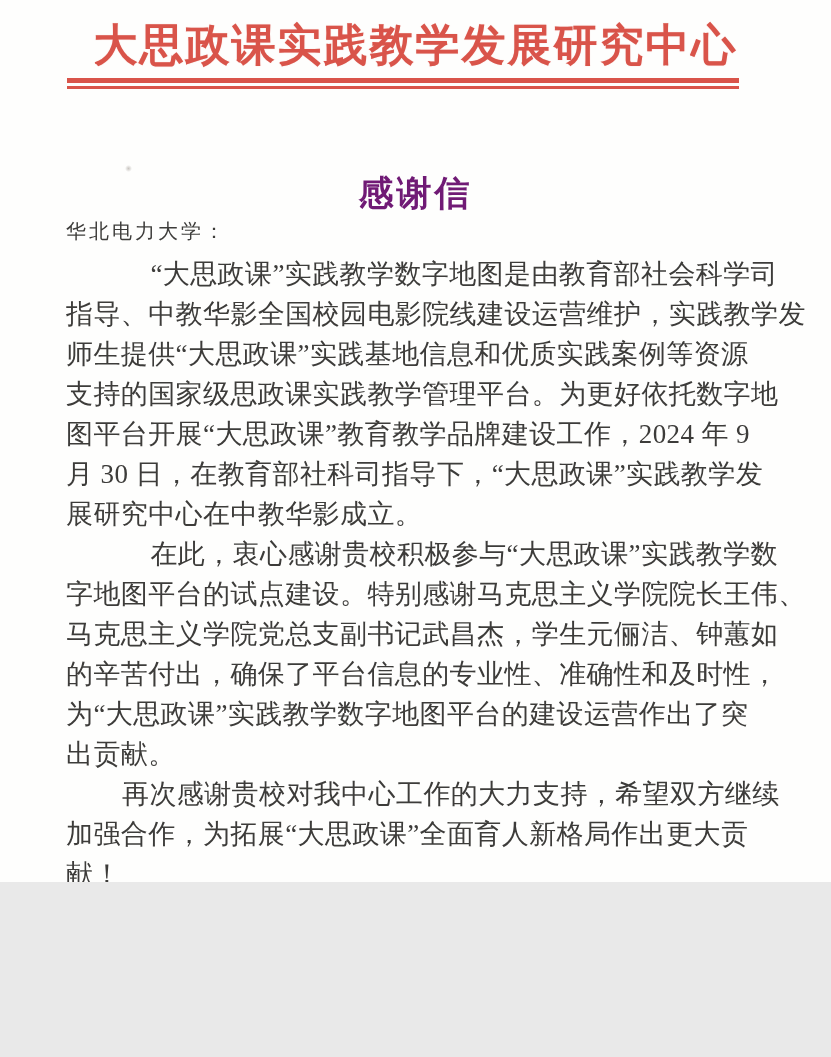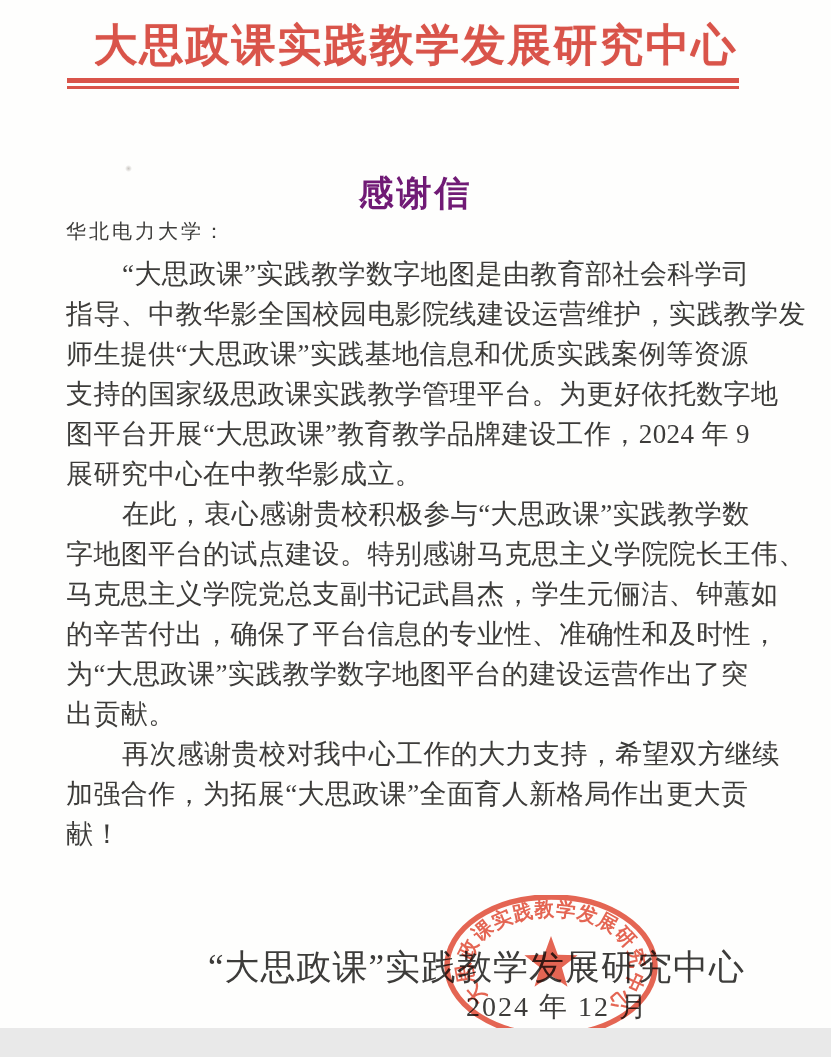--- a/index.html
+++ b/index.html
@@ -1,18 +1,18 @@
 <!DOCTYPE html>
 <html><head>
 <meta charset="utf-8">
 <style>
   html,body{margin:0;padding:0;background:#e9e9e9;}
   .page{
     position:relative;
-    width:831px;height:1028px;
+    width:831px;height:882px;
     margin:0 auto;
     background:#fefefd;
     overflow:hidden;
     font-family:"Liberation Serif","DejaVu Serif",serif;
   }
   
   .masthead{
     position:absolute;top:16px;left:0;width:100%;
     text-align:center;
     font-size:44px;font-weight:bold;
@@ -41,21 +41,21 @@
   }
   .body-block{
     position:absolute;top:254px;left:66px;width:712px;
     font-size:27px;color:#3d3c3a;
     letter-spacing:0.4px;
   }
   .body-line{
     height:40px;line-height:40px;
     white-space:nowrap;
   }
-  .body-line.indent{padding-left:56px;}
+  .body-line.indent{padding-left:56px;text-align:right;}
   
   .signature-line{
     position:absolute;top:944px;right:86px;
     font-size:35px;color:#3d3c3a;letter-spacing:1px;
     white-space:nowrap;
   }
   .date-line{
     position:absolute;top:988px;right:182px;
     font-size:28px;color:#3d3c3a;letter-spacing:2px;
     white-space:nowrap;
@@ -93,20 +93,21 @@
   <div class="letter-title">感谢信</div>
 
   <div class="salutation">华北电力大学：</div>
 
   <div class="body-block">
     <div class="body-line indent">“大思政课”实践教学数字地图是由教育部社会科学司</div>
     <div class="body-line">指导、中教华影全国校园电影院线建设运营维护，实践教学发</div>
     <div class="body-line">师生提供“大思政课”实践基地信息和优质实践案例等资源</div>
     <div class="body-line">支持的国家级思政课实践教学管理平台。为更好依托数字地</div>
     <div class="body-line">图平台开展“大思政课”教育教学品牌建设工作，2024 年 9</div>
+    <div class="body-line">月 30 日，在教育部社科司指导下，“大思政课”实践教学发</div>
     <div class="body-line">展研究中心在中教华影成立。</div>
     <div class="body-line indent">在此，衷心感谢贵校积极参与“大思政课”实践教学数</div>
     <div class="body-line">字地图平台的试点建设。特别感谢马克思主义学院院长王伟、</div>
     <div class="body-line">马克思主义学院党总支副书记武昌杰，学生元俪洁、钟蕙如</div>
     <div class="body-line">的辛苦付出，确保了平台信息的专业性、准确性和及时性，</div>
     <div class="body-line">为“大思政课”实践教学数字地图平台的建设运营作出了突</div>
     <div class="body-line">出贡献。</div>
     <div class="body-line indent">再次感谢贵校对我中心工作的大力支持，希望双方继续</div>
     <div class="body-line">加强合作，为拓展“大思政课”全面育人新格局作出更大贡</div>
     <div class="body-line">献！</div>

